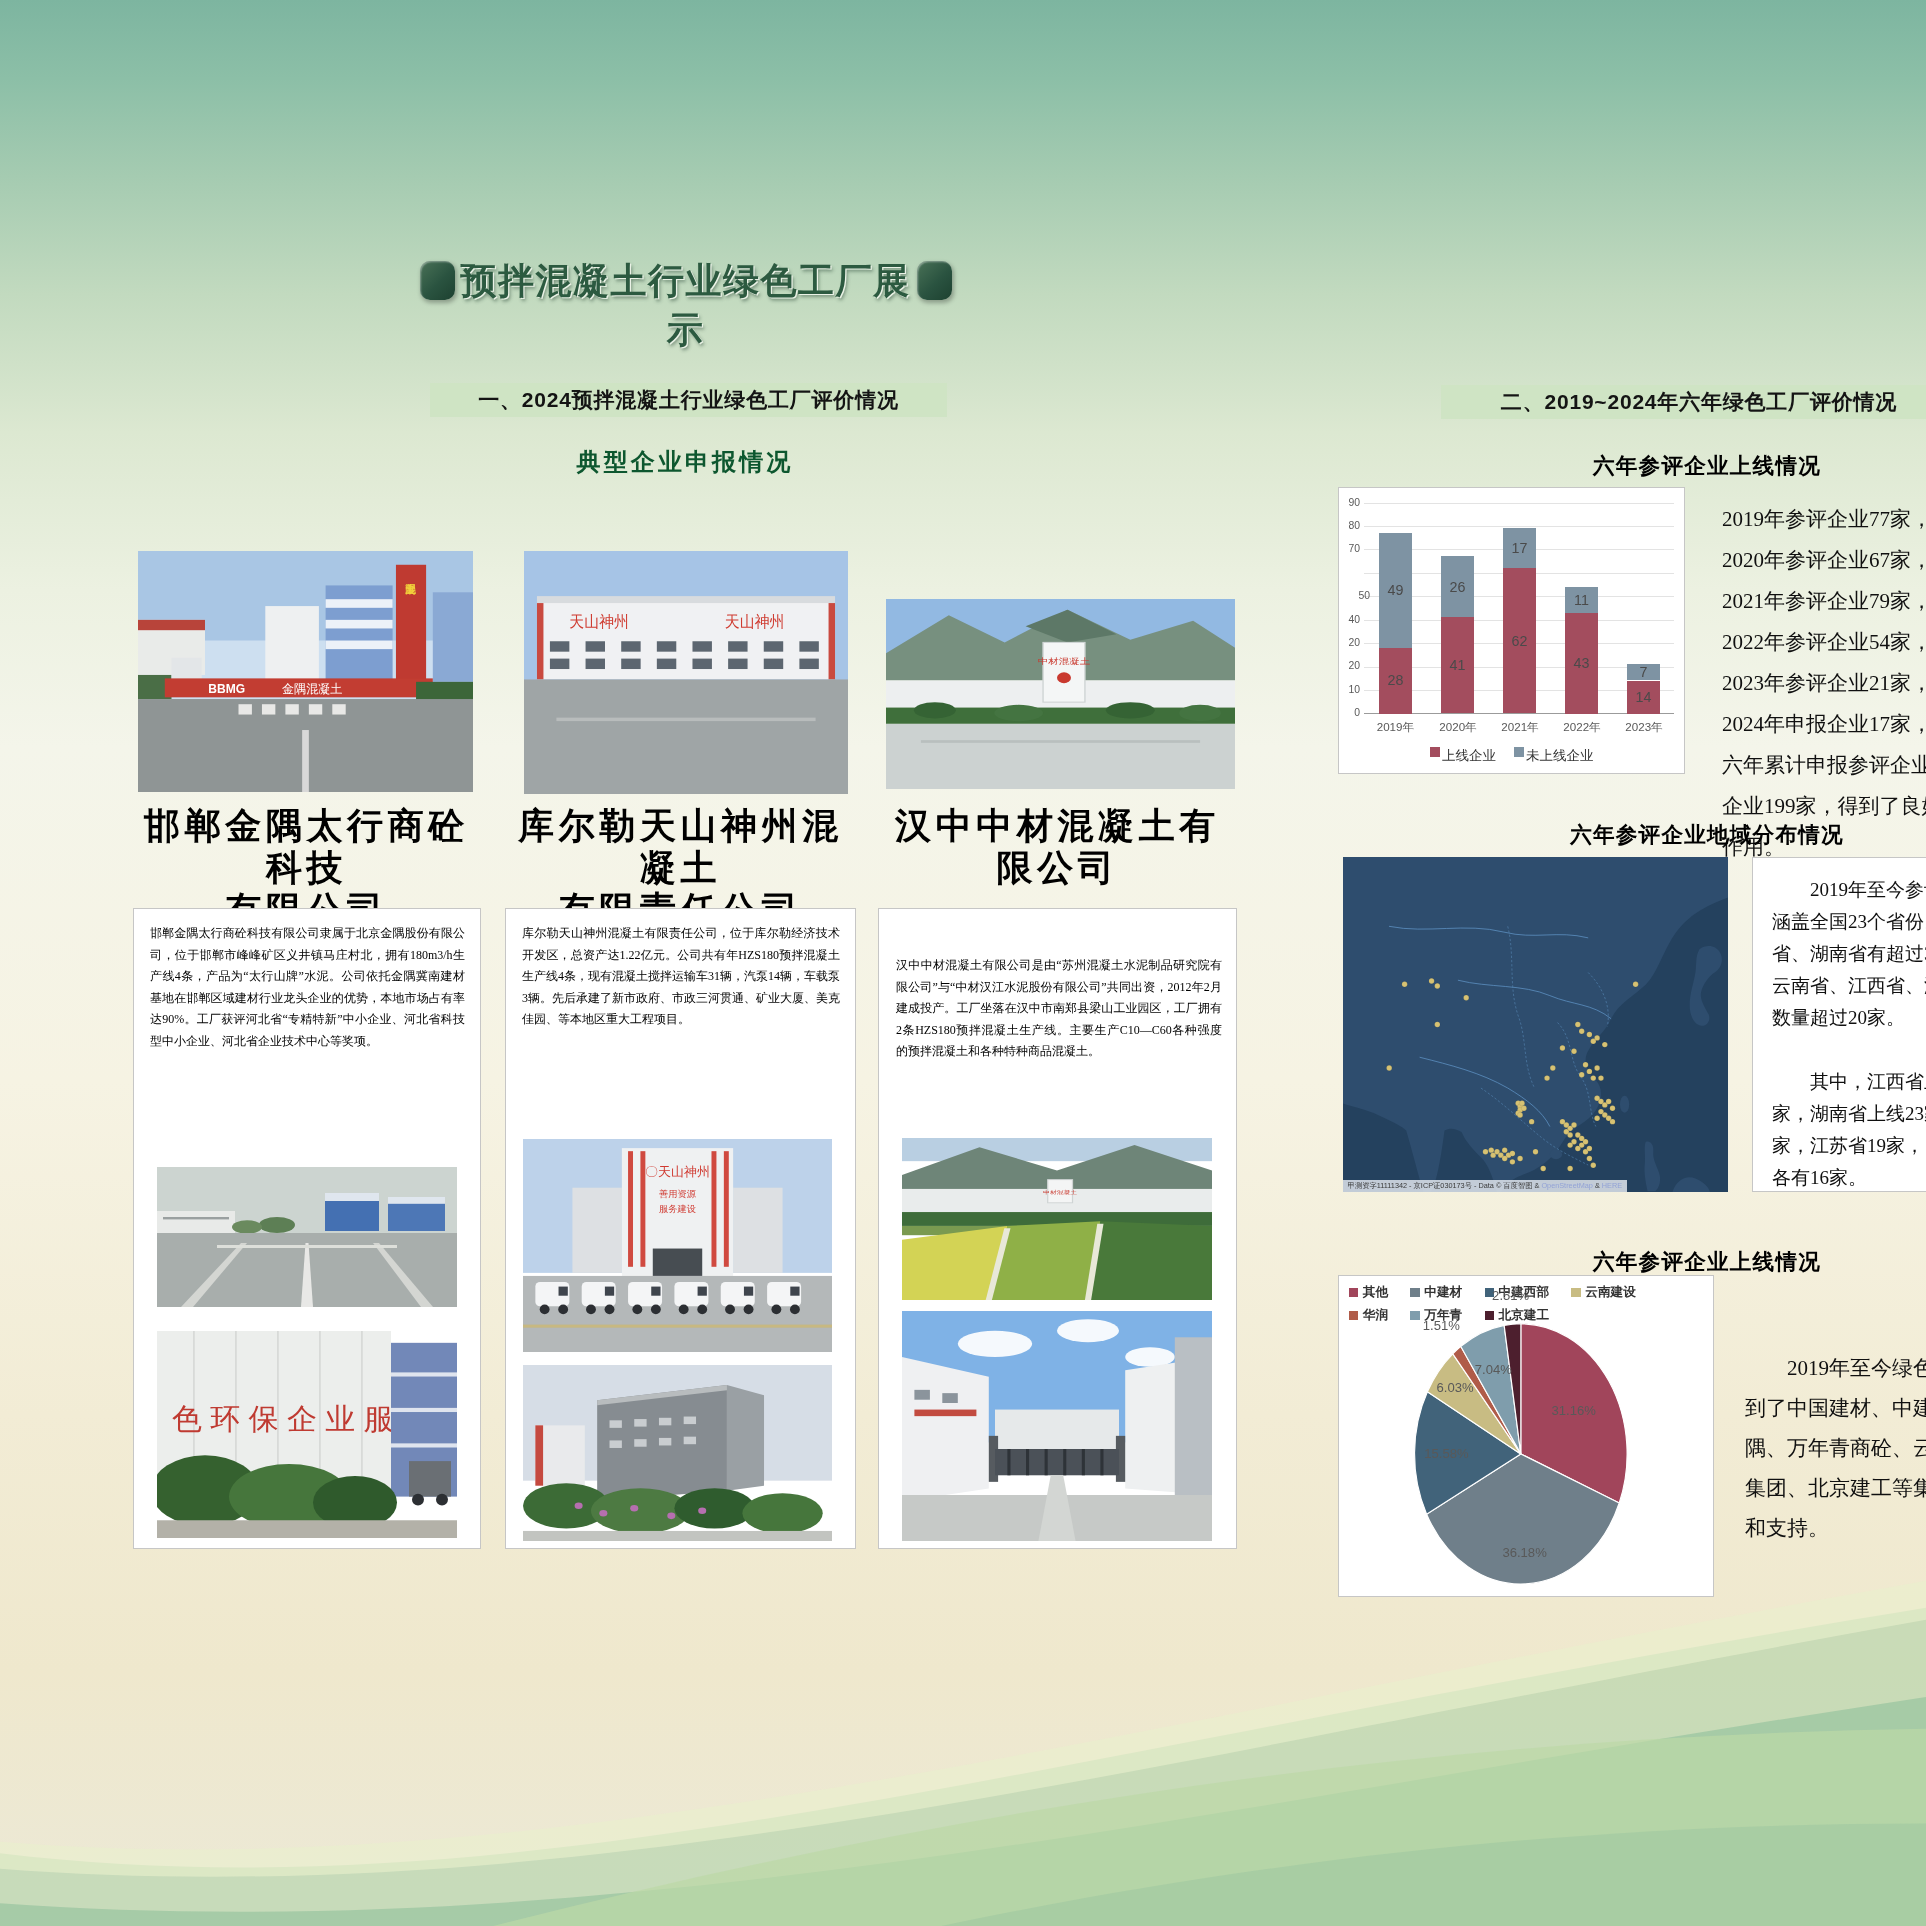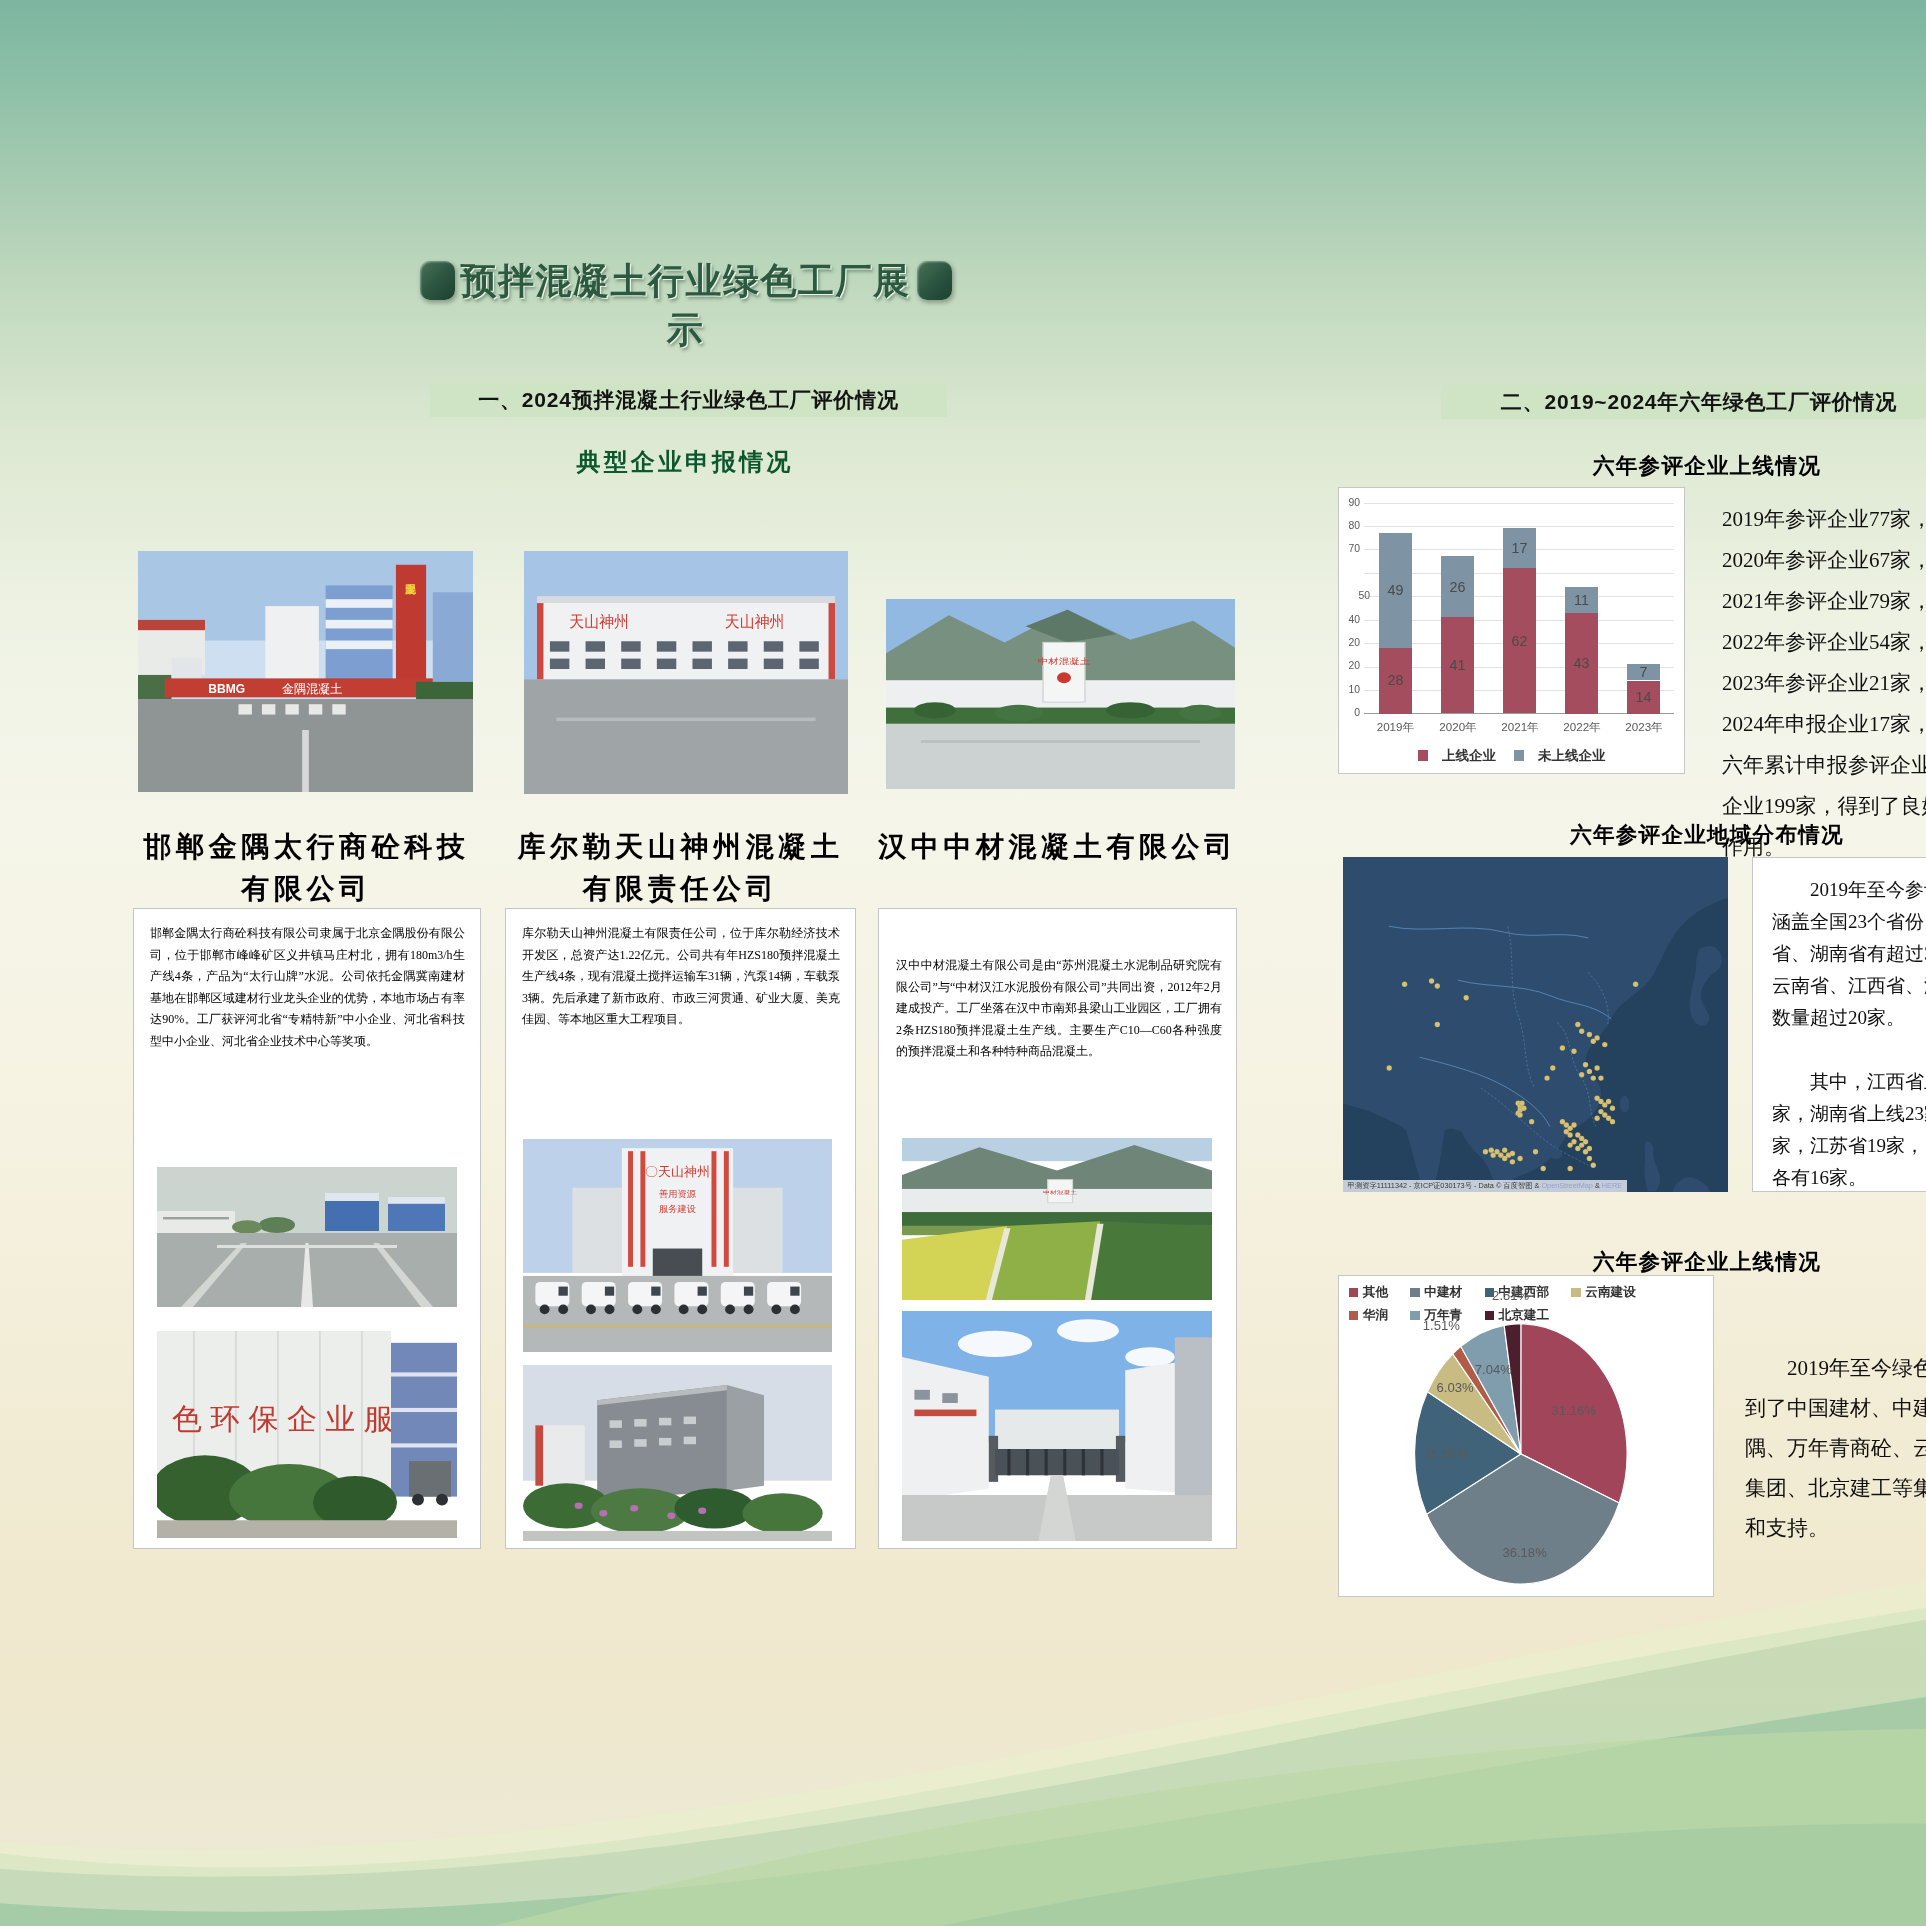--- a/index.html
+++ b/index.html
@@ -18,34 +18,34 @@
   .section-sub{position:absolute;text-align:center;font-size:24px;font-weight:bold;color:#0d572f;letter-spacing:3.1px;}
   .chart-title{position:absolute;text-align:center;font-size:21.6px;font-weight:bold;color:#000;letter-spacing:1.2px;}
   .panel{position:absolute;background:#fff;border:0.8px solid #c6c6c6;box-sizing:border-box;}
   .note{position:absolute;font-family:"Liberation Serif","DejaVu Serif",serif;color:#101010;}
   #bar-note{font-size:21px;line-height:41px;}
   #map-note{font-size:19px;line-height:32px;padding:16px 19px;}
   #map-note p{margin:0;text-indent:2em;}
   #map-note p + p{margin-top:32px;}
   #pie-note{font-size:21px;line-height:40px;text-indent:2em;}
   .company-name{position:absolute;text-align:center;font-family:"Liberation Serif","DejaVu Serif",serif;
-    font-weight:bold;font-size:28px;letter-spacing:4.6px;color:#000;line-height:42px;margin-top:21px;}
+    font-weight:bold;font-size:36px;letter-spacing:4.6px;color:#000;line-height:42px;}
   .desc{position:absolute;font-family:"Liberation Serif","DejaVu Serif",serif;font-size:12px;line-height:21.6px;
     text-align:justify;color:#000;}
   .photo{position:absolute;overflow:hidden;}
   .photo svg{width:100%;height:100%;display:block;}
   
   .gridline{position:absolute;height:0.8px;background:#e3e3e3;}
   .gridline.axis{background:#9b9b9b;}
   .ytick{position:absolute;text-align:right;font-size:10.4px;color:#595959;}
   .xtick{position:absolute;text-align:center;font-size:11.6px;color:#595959;}
   .barseg{position:absolute;}
   .barlab{position:absolute;text-align:center;font-size:14.3px;color:#4a4a4a;}
   .blegend{position:absolute;left:0;right:0;bottom:8.5px;display:flex;justify-content:center;gap:17.7px;}
-  .blegitem{display:flex;align-items:center;gap:14px;font-size:13.5px;font-weight:bold;color:#333;}
+  .blegitem{display:flex;align-items:flex-start;gap:2px;font-size:13.5px;font-weight:normal;color:#333;}
   .blegitem .sw{width:10.4px;height:10.4px;}
   
   #pie-legend{position:absolute;left:10px;top:7.7px;display:flex;flex-direction:column;gap:6.2px;}
   .plrow{display:flex;gap:22.3px;}
   .plitem{display:flex;align-items:center;gap:4.6px;font-size:12.7px;font-weight:bold;color:#333;}
   .plitem .sw{width:9.2px;height:9.2px;}
   
   #map-attr{position:absolute;left:0;bottom:0;height:12.3px;background:rgba(223,229,236,.85);
     display:flex;align-items:center;padding:0 4.6px;font-size:7.3px;color:#3a3a3a;white-space:pre;}
   #map-attr .lnk{color:#93a3d6;}

